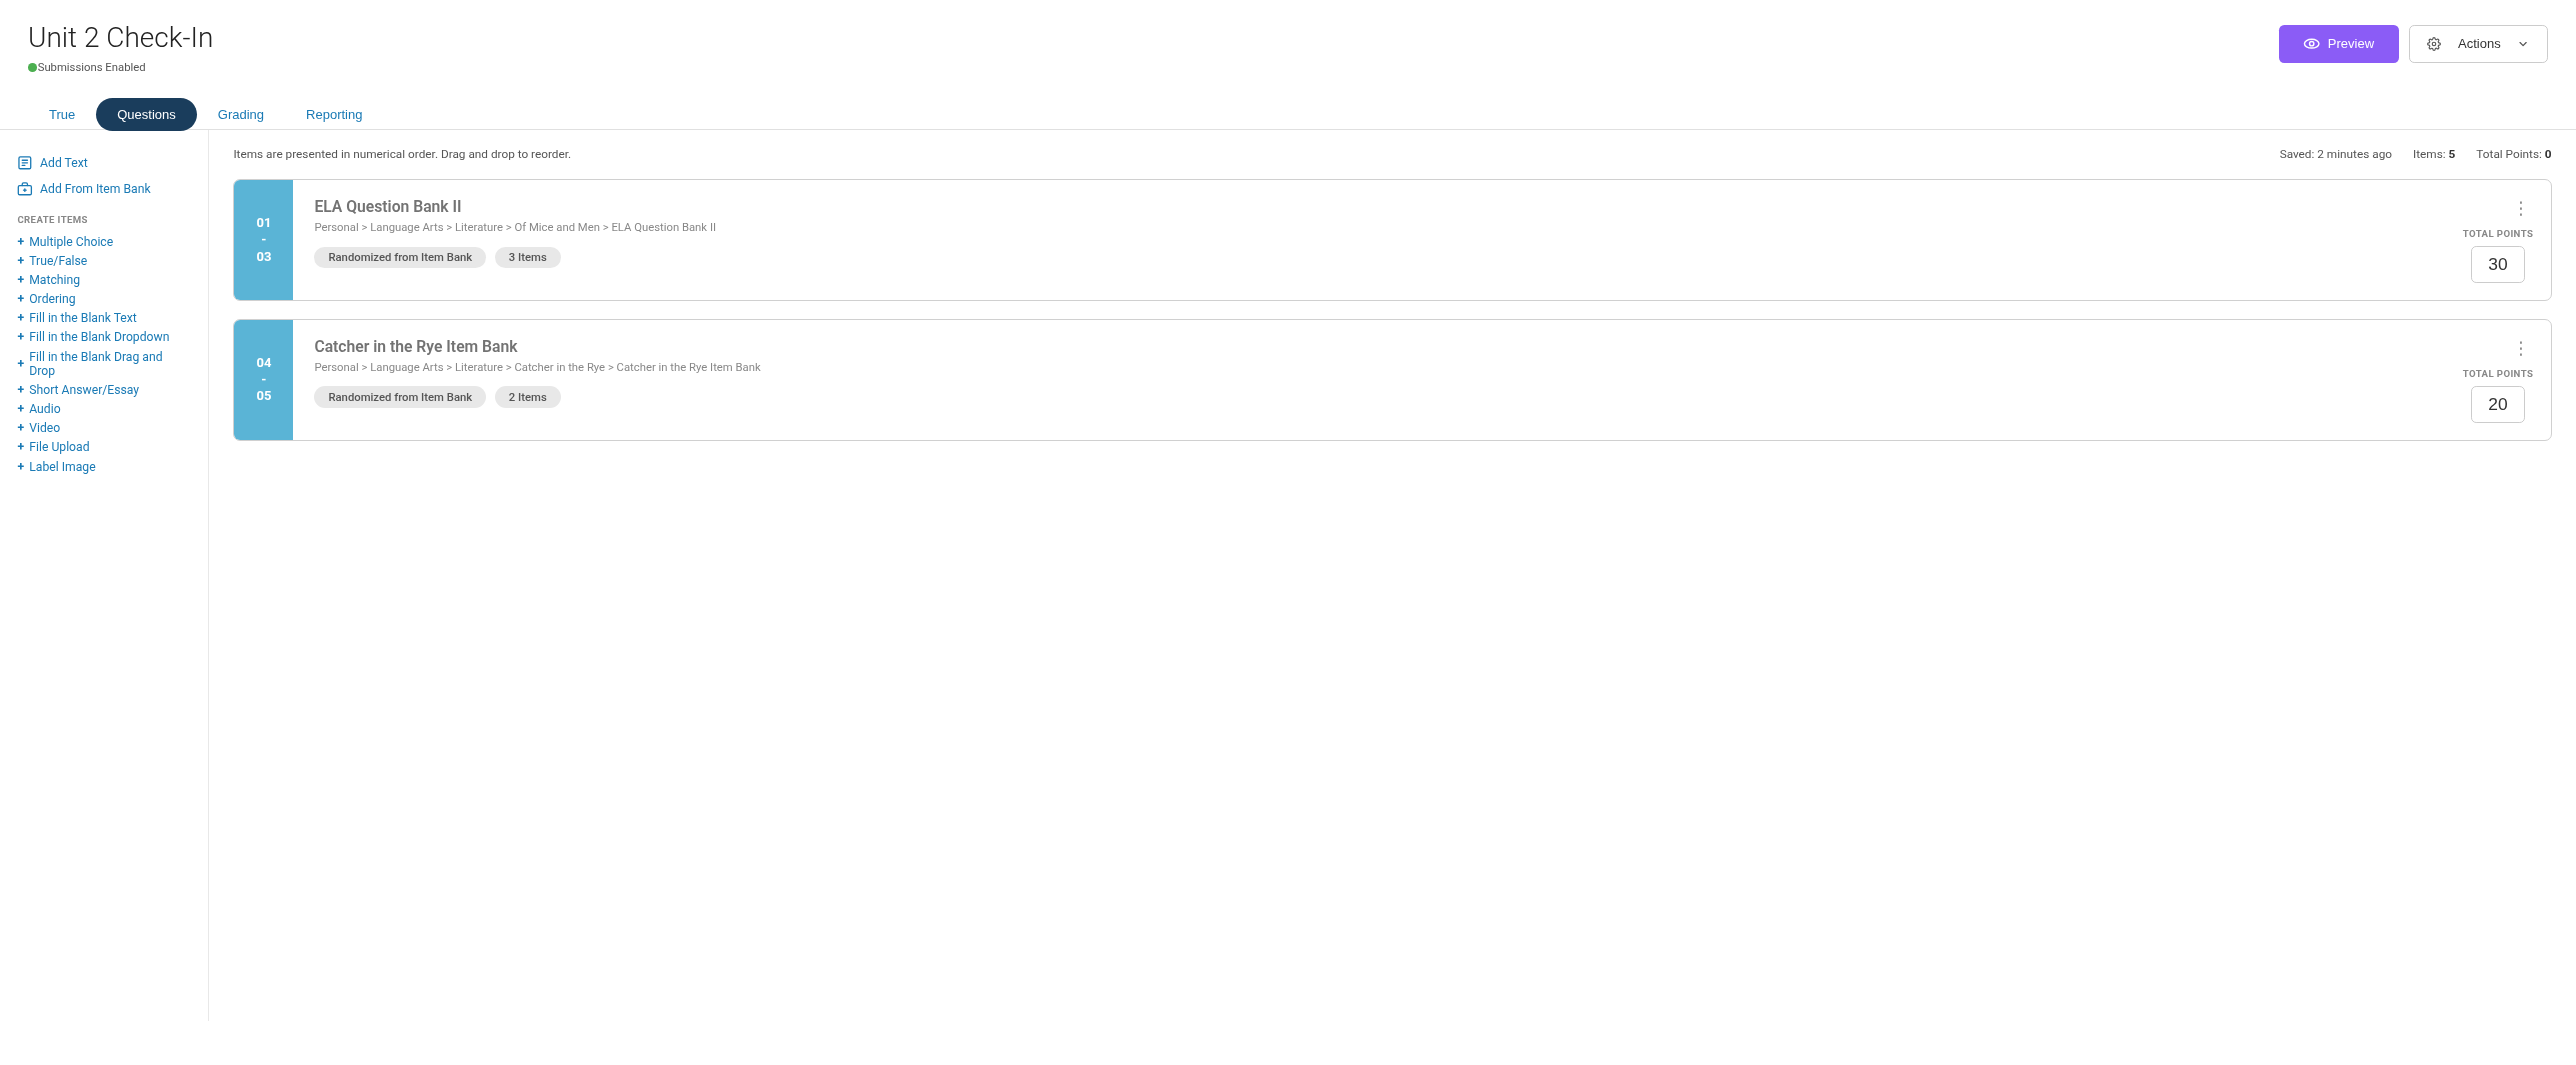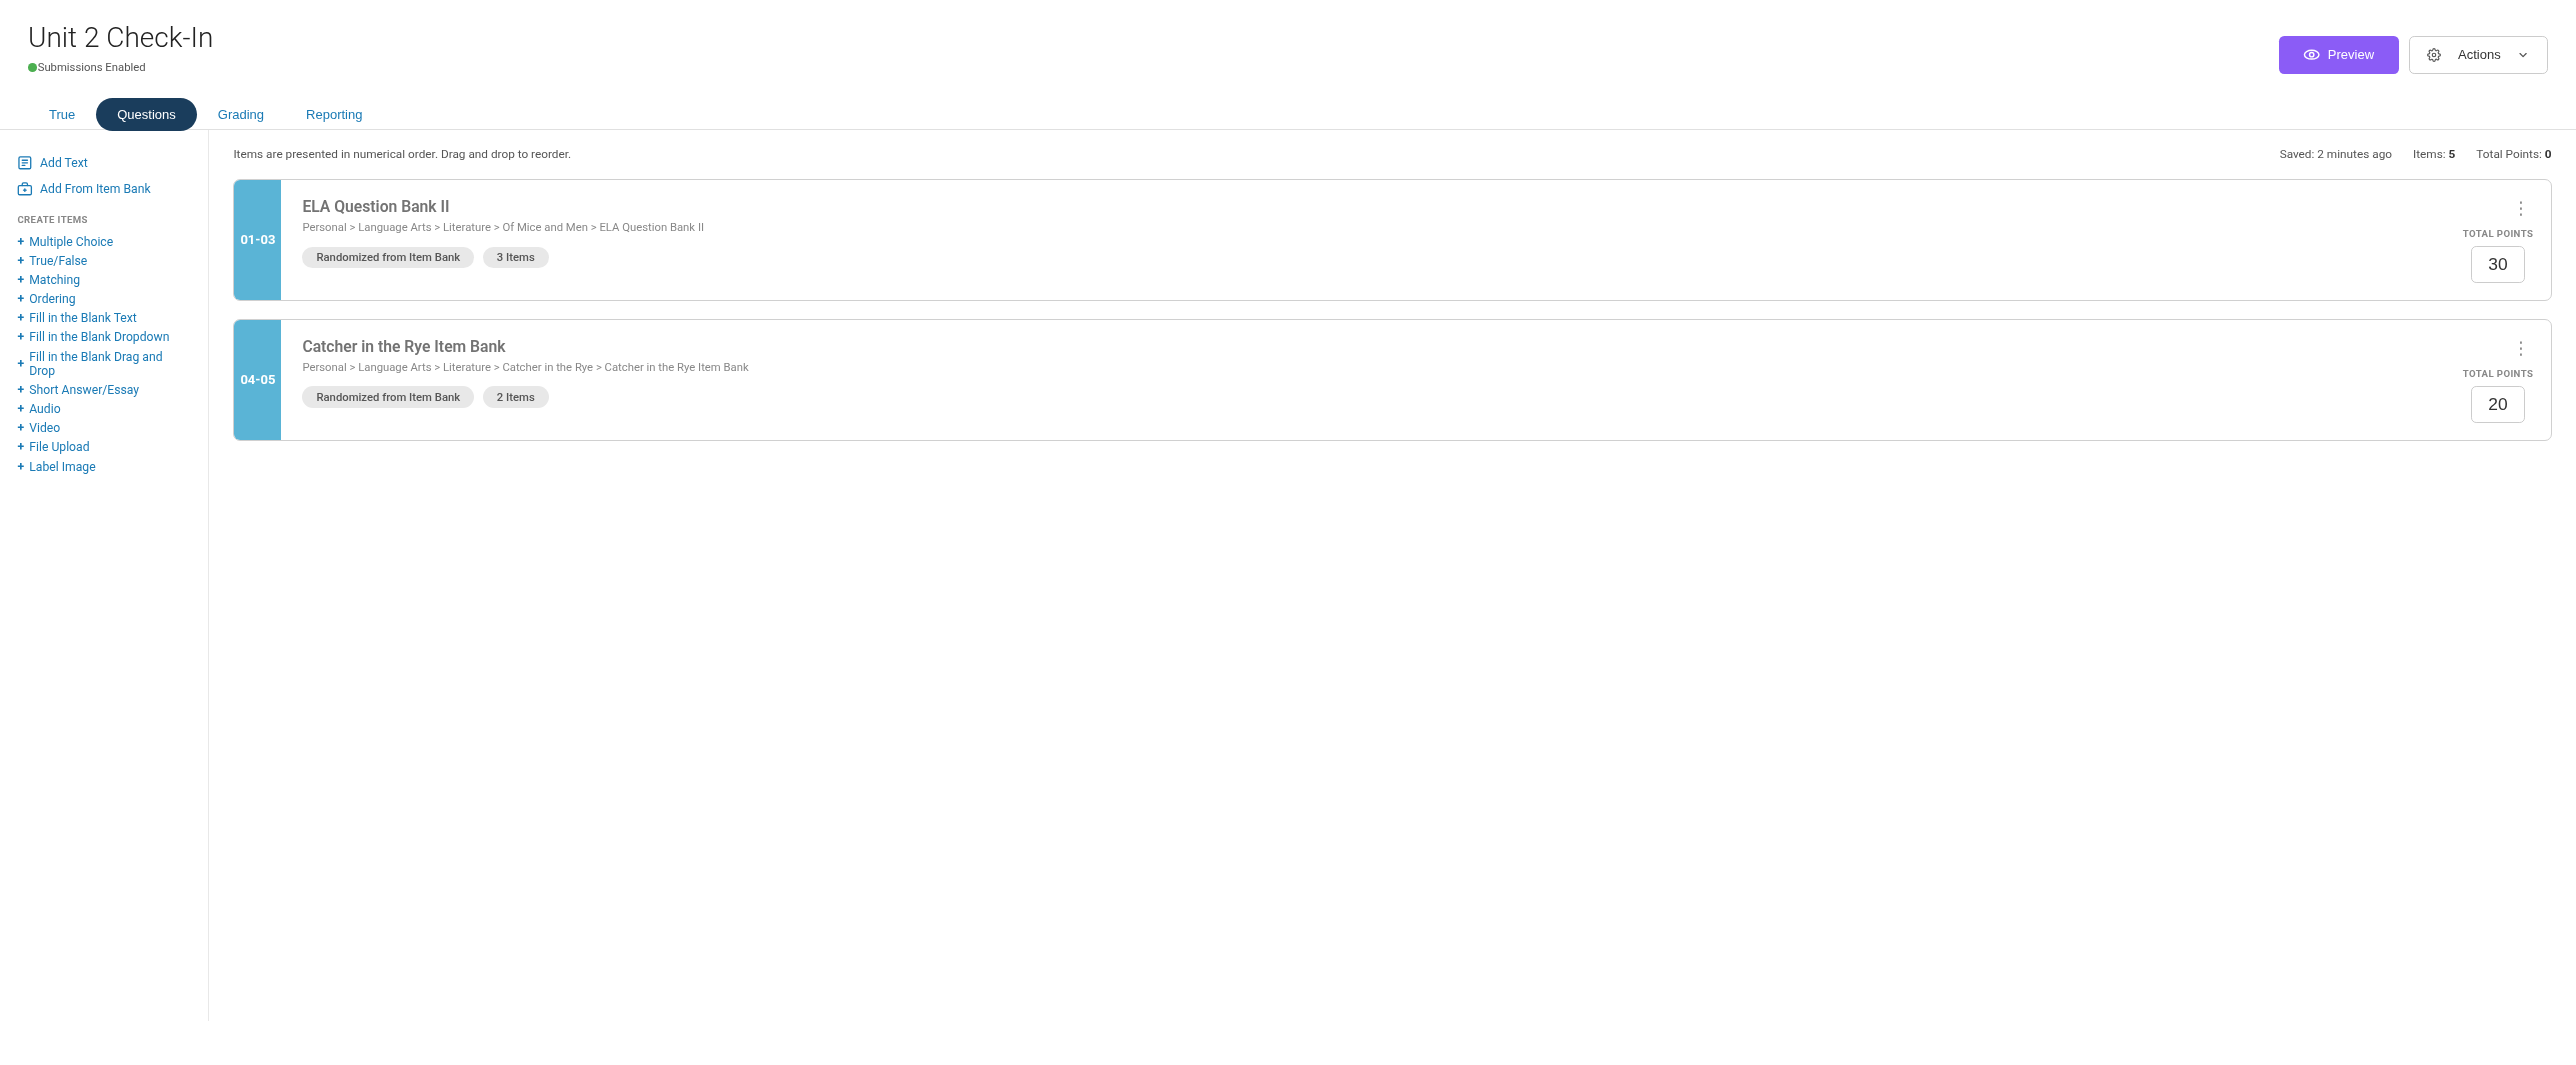--- a/index.html
+++ b/index.html
@@ -1,18 +1,18 @@
 <!DOCTYPE html>
 <html style="font-size:14px"><head>
   <meta charset="utf-8">
   <style>
     * { box-sizing: border-box; margin: 0; padding: 0; }
     body { font-family: -apple-system, BlinkMacSystemFont, 'Segoe UI', Roboto, sans-serif; background: #fff; color: #333; font-size: 12.2px; }
 
-    .page-header { padding: 21px 28px 0 28px; display: flex; align-items: flex-end; justify-content: space-between; }
+    .page-header { padding: 21px 28px 0 28px; display: flex; align-items: flex-start; justify-content: space-between; }
     .page-title { font-size: 28px; font-weight: 300; color: #222; }
     .header-left { display: flex; flex-direction: column; gap: 7px; }
     .status-row { display: flex; align-items: center; gap: 1px; font-size: 11.3px; color: #555; }
     .status-dot { width: 8.7px; height: 8.7px; border-radius: 50%; background: #4caf50; display: inline-block; }
     .header-actions { display: flex; gap: 10.5px; align-items: center; margin-top: 3.5px; }
 
     .btn-preview {
       background: #8b5cf6;
       color: #fff;
       border: none;
@@ -105,25 +105,25 @@
       border-radius: 7px;
       margin-bottom: 17.4px;
       display: flex;
       overflow: hidden;
     }
     .card-number-bar {
       background: #5ab4d6;
       color: #fff;
       font-size: 13px;
       font-weight: 700;
-      width: 47px;
+      width: 59px;
       display: flex;
       align-items: center;
       justify-content: center;
-      flex-direction: row;
+      flex-direction: column;
       line-height: 1.3;
       flex-shrink: 0;
     }
     .card-body { flex: 1; padding: 17.4px 21px; }
     .card-title { font-size: 15.7px; font-weight: 600; color: #737373; margin-bottom: 5.2px; }
     .card-breadcrumb { font-size: 11.3px; color: #888; margin-bottom: 12.2px; }
     .card-tags { display: flex; gap: 8.7px; flex-wrap: wrap; }
     .tag {
       background: #e8e8e8;
       border-radius: 17.4px;

